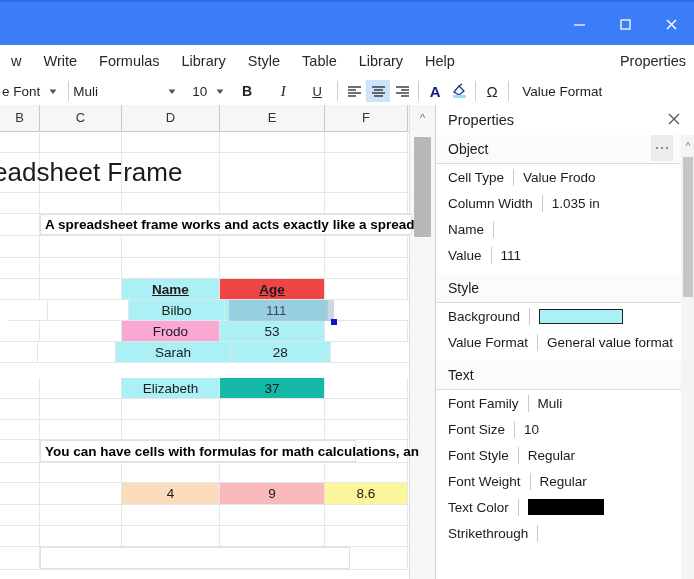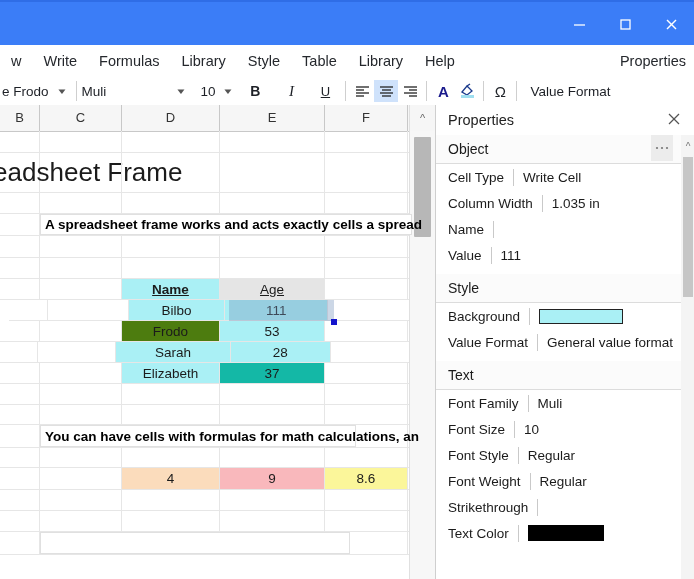--- a/index.html
+++ b/index.html
@@ -208,21 +208,21 @@
     <div class="menu-item">Library</div>
     <div class="menu-item">Style</div>
     <div class="menu-item">Table</div>
     <div class="menu-item">Library</div>
     <div class="menu-item">Help</div>
     <div class="menu-item menu-right">Properties</div>
   </div>
 
   <div class="toolbar">
     <div class="tb-select" style="padding-left:2px;">
-      <span>e Frodo</span>
+      <span>e Font</span>
       <span class="caret">▼</span>
     </div>
     <div class="tb-sep"></div>
     <div class="tb-select" style="width:110px;">
       <span>Muli</span>
       <span class="caret" style="margin-left:auto;">▼</span>
     </div>
     <div class="tb-sep" style="background:transparent;"></div>
     <div class="tb-select">
       <span>10</span>
@@ -309,21 +309,21 @@
         <div class="cell" style="width:83px;"></div>
       </div>
 
       <div class="gridrow" style="height:22px; position:relative;">
         <div class="cell" style="width:40px;"></div>
         <div class="cell" style="width:82px;"></div>
         <div class="cell" style="width:98px;"></div>
         <div class="cell" style="width:105px;"></div>
         <div class="cell" style="width:83px;"></div>
         <div class="banner" style="left:40px; width:372px;">
-          <span class="bold-txt">A spreadsheet frame works and acts exactly cells a spread</span>
+          <span class="bold-txt">A spreadsheet frame works and acts exactly like a spread</span>
         </div>
       </div>
 
       <div class="gridrow" style="height:22px;">
         <div class="cell" style="width:40px;"></div>
         <div class="cell" style="width:82px;"></div>
         <div class="cell" style="width:98px;"></div>
         <div class="cell" style="width:105px;"></div>
         <div class="cell" style="width:83px;"></div>
       </div>
@@ -334,51 +334,51 @@
         <div class="cell" style="width:82px;"></div>
         <div class="cell" style="width:98px;"></div>
         <div class="cell" style="width:105px;"></div>
         <div class="cell" style="width:83px;"></div>
       </div>
 
       <div class="gridrow" style="height:21px;">
         <div class="cell" style="width:40px;"></div>
         <div class="cell" style="width:82px;"></div>
         <div class="cell c" style="width:98px; background:#aaf0f5; font-weight:bold; text-decoration:underline;">Name</div>
-        <div class="cell c" style="width:105px; background:#e5e5e5; font-weight:normal; text-decoration:underline;">Age</div>
+        <div class="cell c" style="width:105px; background:#ef4444; font-weight:bold; text-decoration:underline;">Age</div>
         <div class="cell" style="width:83px;"></div>
       </div>
 
       <div class="gridrow" style="height:21px; position:relative;margin-left:9px;">
         <div class="cell" style="width:40px;"></div>
         <div class="cell" style="width:82px;"></div>
         <div class="cell c" style="width:98px; background:#aaf0f5;">Bilbo</div>
         <div class="cell c" style="width:105px; background:#aaf0f5;">111</div>
         <div class="cell" style="width:83px;"></div>
         <div class="sel-overlay" style="left:220px; top:0; width:105px; height:21px;"></div>
         <div class="sel-handle" style="left:322px; top:19px;"></div>
       </div>
 
       <div class="gridrow" style="height:21px;">
         <div class="cell" style="width:40px;"></div>
         <div class="cell" style="width:82px;"></div>
-        <div class="cell c" style="width:98px; background:#4d7c0f;">Frodo</div>
+        <div class="cell c" style="width:98px; background:#f9a8d4;">Frodo</div>
         <div class="cell c" style="width:105px; background:#aaf0f5;">53</div>
         <div class="cell" style="width:83px;"></div>
       </div>
 
       <div class="gridrow" style="height:21px;">
         <div class="cell" style="width:40px;"></div>
         <div class="cell" style="width:82px;"></div>
         <div class="cell c" style="width:120px; background:#aaf0f5;">Sarah</div>
         <div class="cell c" style="width:105px; background:#aaf0f5;">28</div>
         <div class="cell" style="width:83px;"></div>
       </div>
 
-      <div class="gridrow" style="height:21px;">
+      <div class="gridrow" style="height:21px;margin-top:15px;">
         <div class="cell" style="width:40px;"></div>
         <div class="cell" style="width:82px;"></div>
         <div class="cell c" style="width:98px; background:#aaf0f5;">Elizabeth</div>
         <div class="cell c" style="width:105px; background:#14b8a6;">37</div>
         <div class="cell" style="width:83px;"></div>
       </div>
 
       <div class="gridrow" style="height:21px;">
         <div class="cell" style="width:40px;"></div>
         <div class="cell" style="width:82px;"></div>
@@ -481,21 +481,21 @@
 
     <div class="props-scroll">
       <div class="chev">^</div>
       <div class="thumb"></div>
     </div>
 
     <div class="sec-head">Object</div>
     <div class="prow">
       <span class="plabel">Cell Type</span>
       <span class="pdiv"></span>
-      <span class="pvalue">Write Cell</span>
+      <span class="pvalue">Value Frodo</span>
     </div>
     <div class="prow">
       <span class="plabel">Column Width</span>
       <span class="pdiv"></span>
       <span class="pvalue">1.035 in</span>
     </div>
     <div class="prow">
       <span class="plabel">Name</span>
       <span class="pdiv"></span>
       <span class="pvalue"></span>
@@ -537,25 +537,25 @@
       <span class="plabel">Font Style</span>
       <span class="pdiv"></span>
       <span class="pvalue">Regular</span>
     </div>
     <div class="prow">
       <span class="plabel">Font Weight</span>
       <span class="pdiv"></span>
       <span class="pvalue">Regular</span>
     </div>
     <div class="prow">
+      <span class="plabel">Text Color</span>
+      <span class="pdiv"></span>
+      <span class="swatch-text" style="background: rgb(0, 0, 0);"></span>
+    </div>
+    <div class="prow">
       <span class="plabel">Strikethrough</span>
       <span class="pdiv"></span>
       <span class="pvalue"></span>
     </div>
-    <div class="prow">
-      <span class="plabel">Text Color</span>
-      <span class="pdiv"></span>
-      <span class="swatch-text" style="background: rgb(0, 0, 0);"></span>
-    </div>
 
   </div>
 
 </div>
 
 </body></html>

